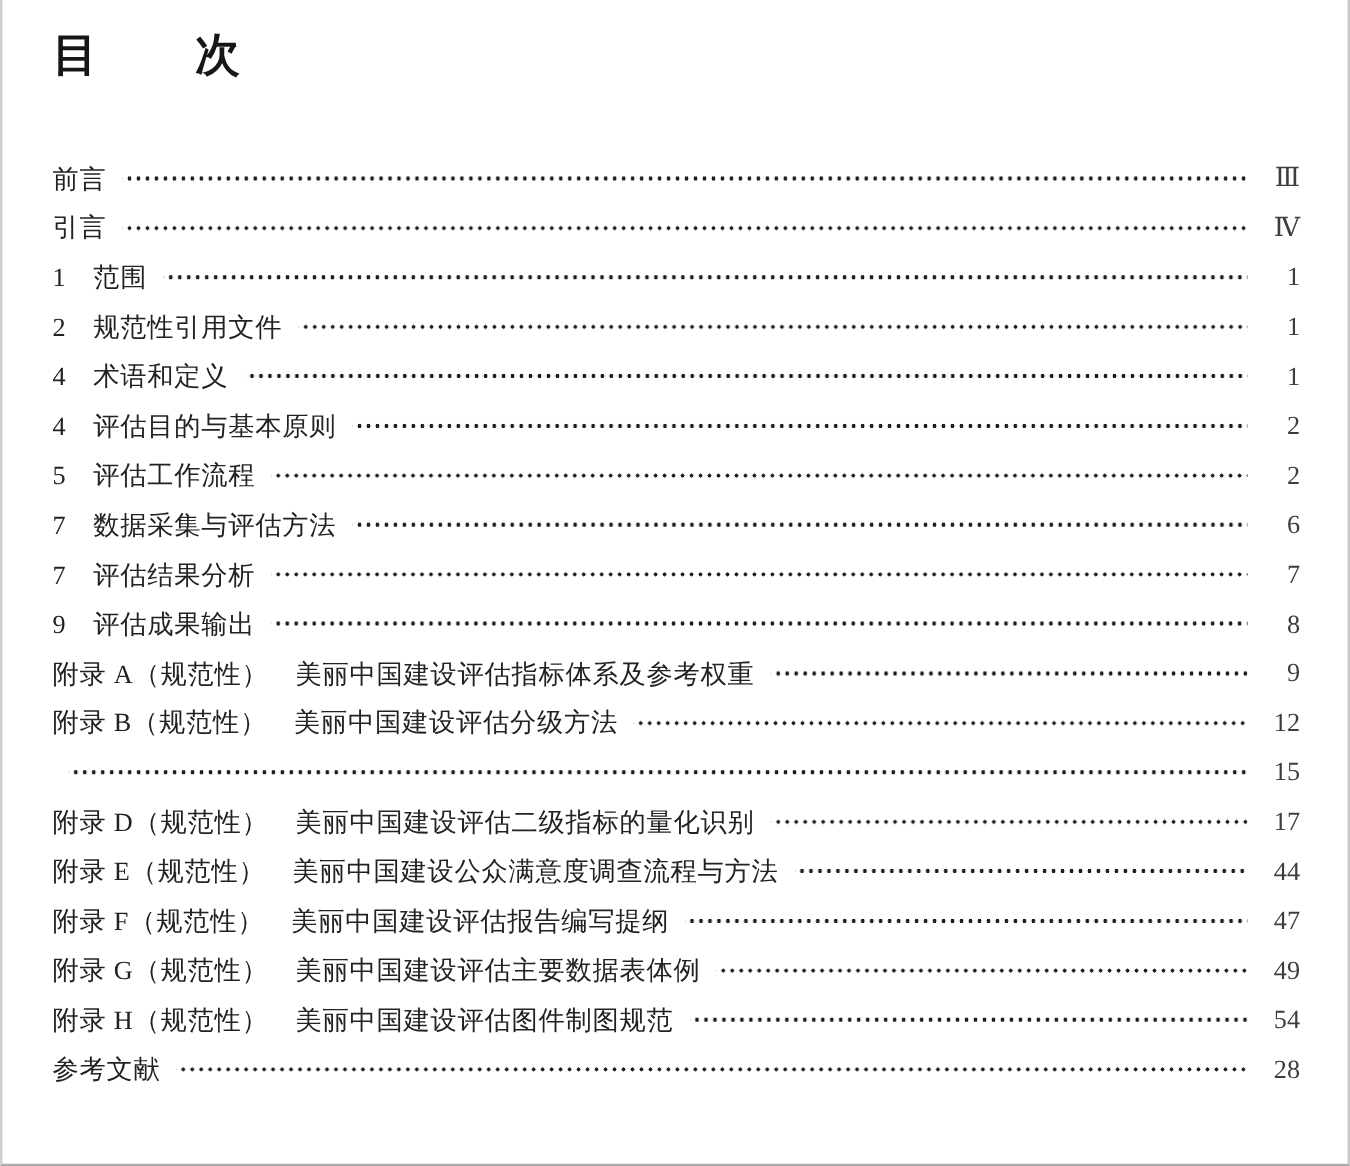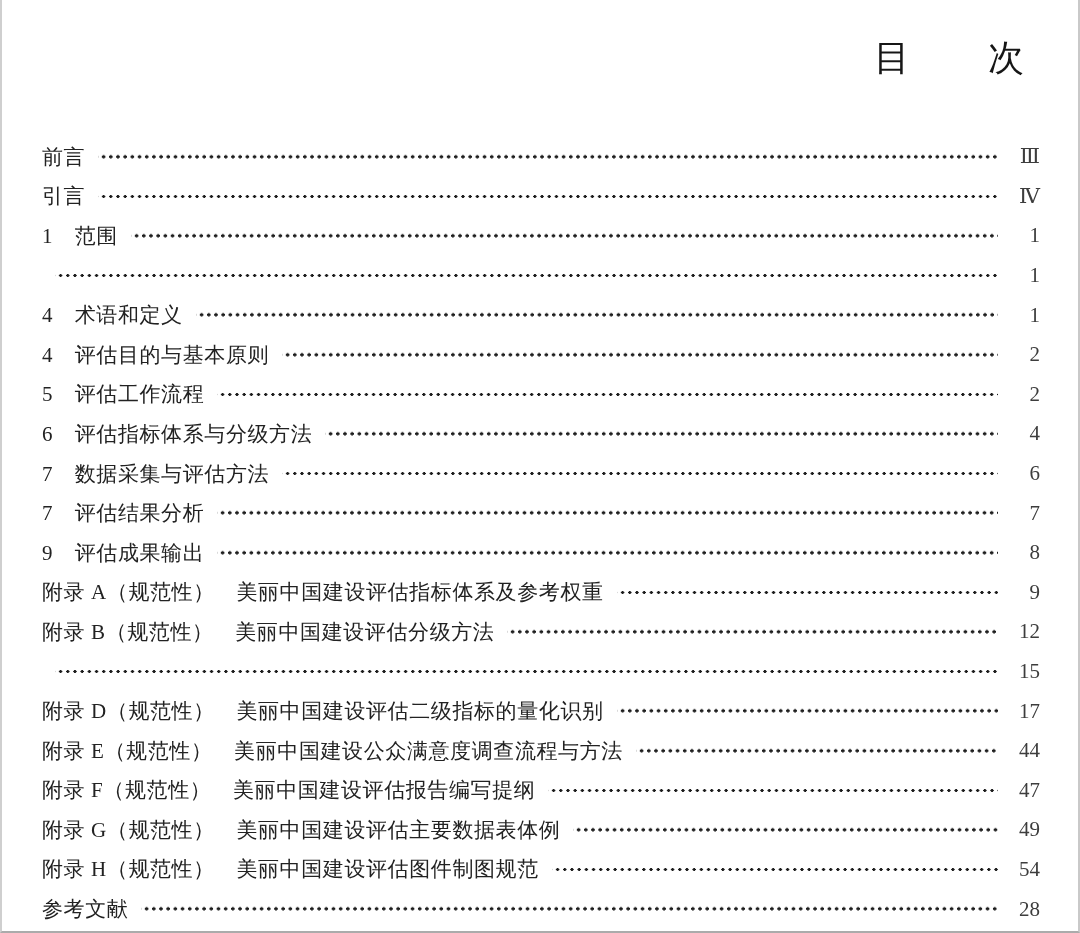--- a/index.html
+++ b/index.html
@@ -15,25 +15,25 @@
     color: #1f1f1f;
     overflow: hidden;
   }
   .sheet {
     box-sizing: border-box;
     width: 100%;
     height: 100%;
     padding: 20px 38px 0 40px;
   }
   .title {
-    margin: 14px;
+    margin: 0;
     padding-top: 2px;
-    text-align: right;
+    text-align: left;
     font-size: 36px;
-    font-weight: normal;
+    font-weight: bold;
     letter-spacing: 2px;
     color: #161616;
     line-height: 44px;
     white-space: pre;
   }
   .toc {
     margin-top: 57px;
   }
   .row {
     display: flex;
@@ -79,42 +79,38 @@
         <span class="label">引言</span>
         <span class="leader"></span>
         <span class="pageno">Ⅳ</span>
       </div>
       <div class="row">
         <span class="label">1　范围</span>
         <span class="leader"></span>
         <span class="pageno">1</span>
       </div>
       <div class="row">
+        <span class="label">2　规范性引用文件</span>
         <span class="leader"></span>
         <span class="pageno">1</span>
       </div>
       <div class="row">
         <span class="label">4　术语和定义</span>
         <span class="leader"></span>
         <span class="pageno">1</span>
       </div>
       <div class="row">
         <span class="label">4　评估目的与基本原则</span>
         <span class="leader"></span>
         <span class="pageno">2</span>
       </div>
       <div class="row">
         <span class="label">5　评估工作流程</span>
         <span class="leader"></span>
         <span class="pageno">2</span>
-      </div>
-      <div class="row">
-        <span class="label">6　评估指标体系与分级方法</span>
-        <span class="leader"></span>
-        <span class="pageno">4</span>
       </div>
       <div class="row">
         <span class="label">7　数据采集与评估方法</span>
         <span class="leader"></span>
         <span class="pageno">6</span>
       </div>
       <div class="row">
         <span class="label">7　评估结果分析</span>
         <span class="leader"></span>
         <span class="pageno">7</span>

